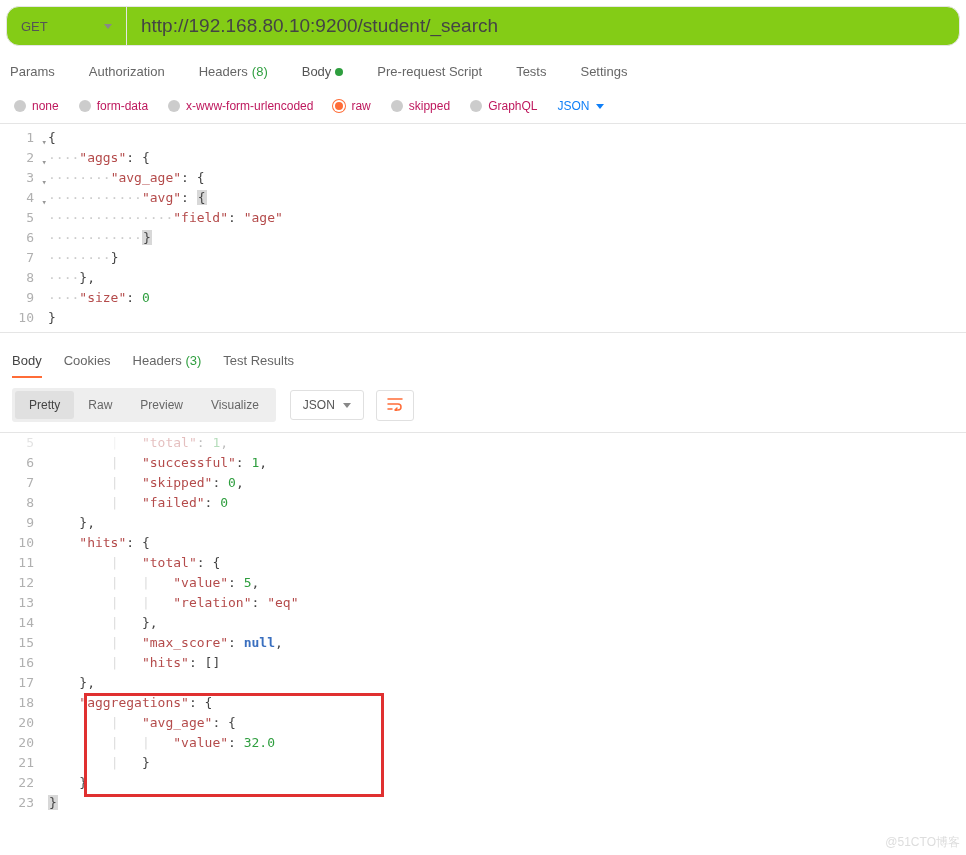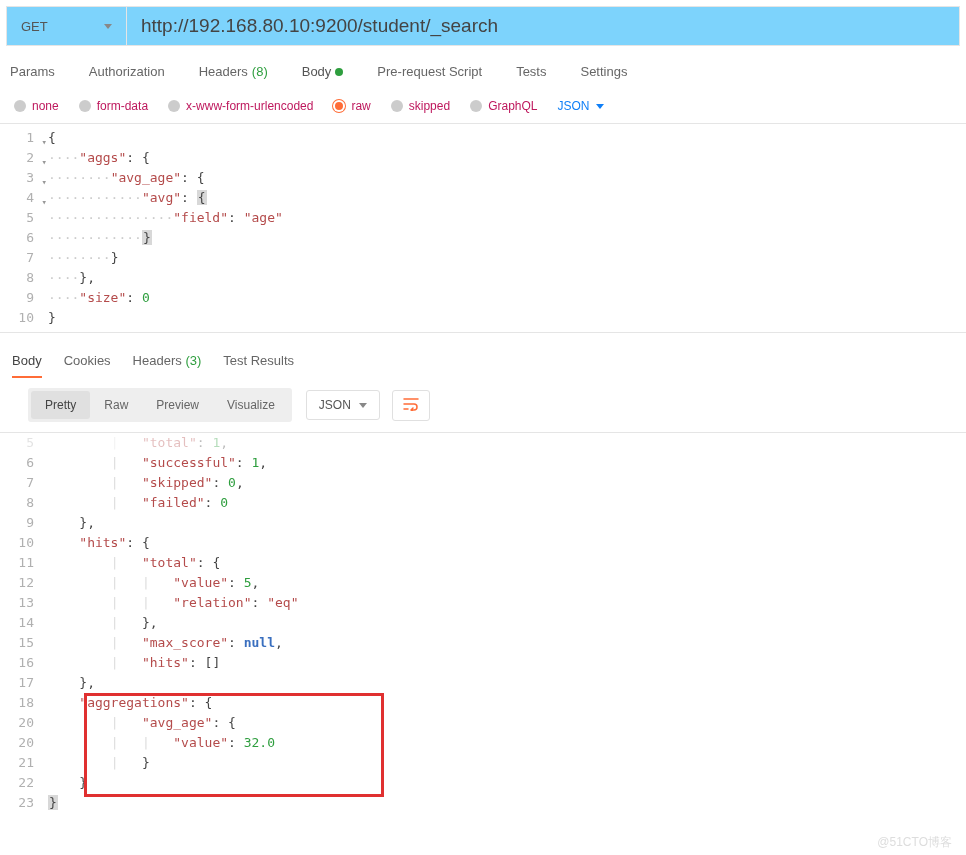--- a/index.html
+++ b/index.html
@@ -1,17 +1,17 @@
 <!DOCTYPE html>
 <html><head>
 <meta charset="utf-8">
 <style>
 * { box-sizing: border-box; margin: 0; padding: 0; }
 body { font-family: -apple-system, BlinkMacSystemFont, "Segoe UI", Arial, sans-serif; font-size: 12px; color: #666; background: #fff; width: 966px; }
-.top-bar { display: flex; align-items: center; border: 1px solid #e5e5e5; background: #7dd3fc; border-radius: 0; margin: 6px; height: 40px; justify-content: center; }
+.top-bar { display: flex; align-items: center; border: 1px solid #e5e5e5; background: #84cc16; border-radius: 13px; margin: 6px; height: 40px; justify-content: center; }
 .method-select { display: flex; align-items: center; padding: 0 14px; height: 100%; border-right: 1px solid #e5e5e5; min-width: 120px; justify-content: space-between; }
 .method-text { color: #555; font-size: 13px; }
 .url-input { flex: 1; padding: 0 14px; font-size: 19px; color: #444; background: transparent; border: none; height: 100%; }
 .req-tabs { display: flex; gap: 34px; padding: 12px 10px 0 10px; }
 .req-tab { color: #666; font-size: 13px; padding-bottom: 8px; cursor: pointer; display: flex; align-items: center; gap: 4px; }
 .req-tab.active { color: #555; }
 .green-count { color: #2e9e3e; }
 .dot-green { width: 8px; height: 8px; background: #2e9e3e; border-radius: 50%; display: inline-block; }
 .body-types { display: flex; gap: 20px; padding: 12px 14px 10px 14px; align-items: center; }
 .radio-item { display: flex; align-items: center; gap: 6px; font-size: 12px; color: #be185d; cursor: pointer; }
@@ -26,32 +26,32 @@
 .k-str { color: #b44b4b; }
 .k-key { color: #b44b4b; }
 .k-num { color: #2e9e3e; }
 .k-null { color: #3a6fbf; font-weight: 600; }
 .k-punc { color: #444; }
 .dots { color: #ccc; }
 .brace-hl { background: #d8d8d8; padding: 0 1px; }
 .resp-tabs { display: flex; gap: 22px; padding: 14px 12px 0 12px; margin-top: 6px; }
 .resp-tab { font-size: 13px; color: #666; padding-bottom: 8px; cursor: pointer; }
 .resp-tab.active { color: #444; border-bottom: 2px solid #ff6c37; }
-.resp-toolbar { display: flex; gap: 6px; padding: 10px 12px; align-items: center; margin-left: 16px; }
+.resp-toolbar { display: flex; gap: 6px; padding: 10px 12px; align-items: center; }
 .view-switch { display: flex; background: #eee; border-radius: 3px; padding: 3px; }
 .view-btn { padding: 7px 14px; font-size: 12px; color: #666; border-radius: 3px; cursor: pointer; }
 .view-btn.active { background: #e0e0e0; color: #444; }
 .fmt-select { padding: 7px 12px; border: 1px solid #e0e0e0; border-radius: 3px; font-size: 12px; color: #555; margin-left: 8px; display: flex; align-items: center; gap: 8px; cursor: pointer; }
 .wrap-btn { padding: 6px 10px; border: 1px solid #e0e0e0; border-radius: 3px; margin-left: 6px; cursor: pointer; color: #ff6c37; }
 .resp-editor { border-top: 1px solid #e5e5e5; font-family: Consolas, Monaco, monospace; font-size: 13px; line-height: 20px; padding: 0; position: relative; }
 .resp-line { display: flex; }
 .resp-gutter { width: 48px; text-align: right; padding-right: 14px; color: #b0b0b0; user-select: none; }
 .guide { color: #ddd; }
 .highlight-box { position: absolute; border: 3px solid #e03030; left: 84px; top: 260px; width: 300px; height: 104px; pointer-events: none; }
-.watermark { position: fixed; right: 14px; bottom: 4px; color: #ddd; font-size: 12px; }
+.watermark { position: fixed; right: 6px; bottom: 4px; color: #ddd; font-size: 12px; }
 .chevron-down { display:inline-block; width:0; height:0; border-left:4px solid transparent; border-right:4px solid transparent; border-top:5px solid #888; }
 .chevron-down-blue { border-top-color:#0f7ff7; }
 </style>
 </head>
 <body>
 
 <div class="top-bar">
   <div class="method-select">
     <span class="method-text">GET</span>
     <span class="chevron-down"></span>

